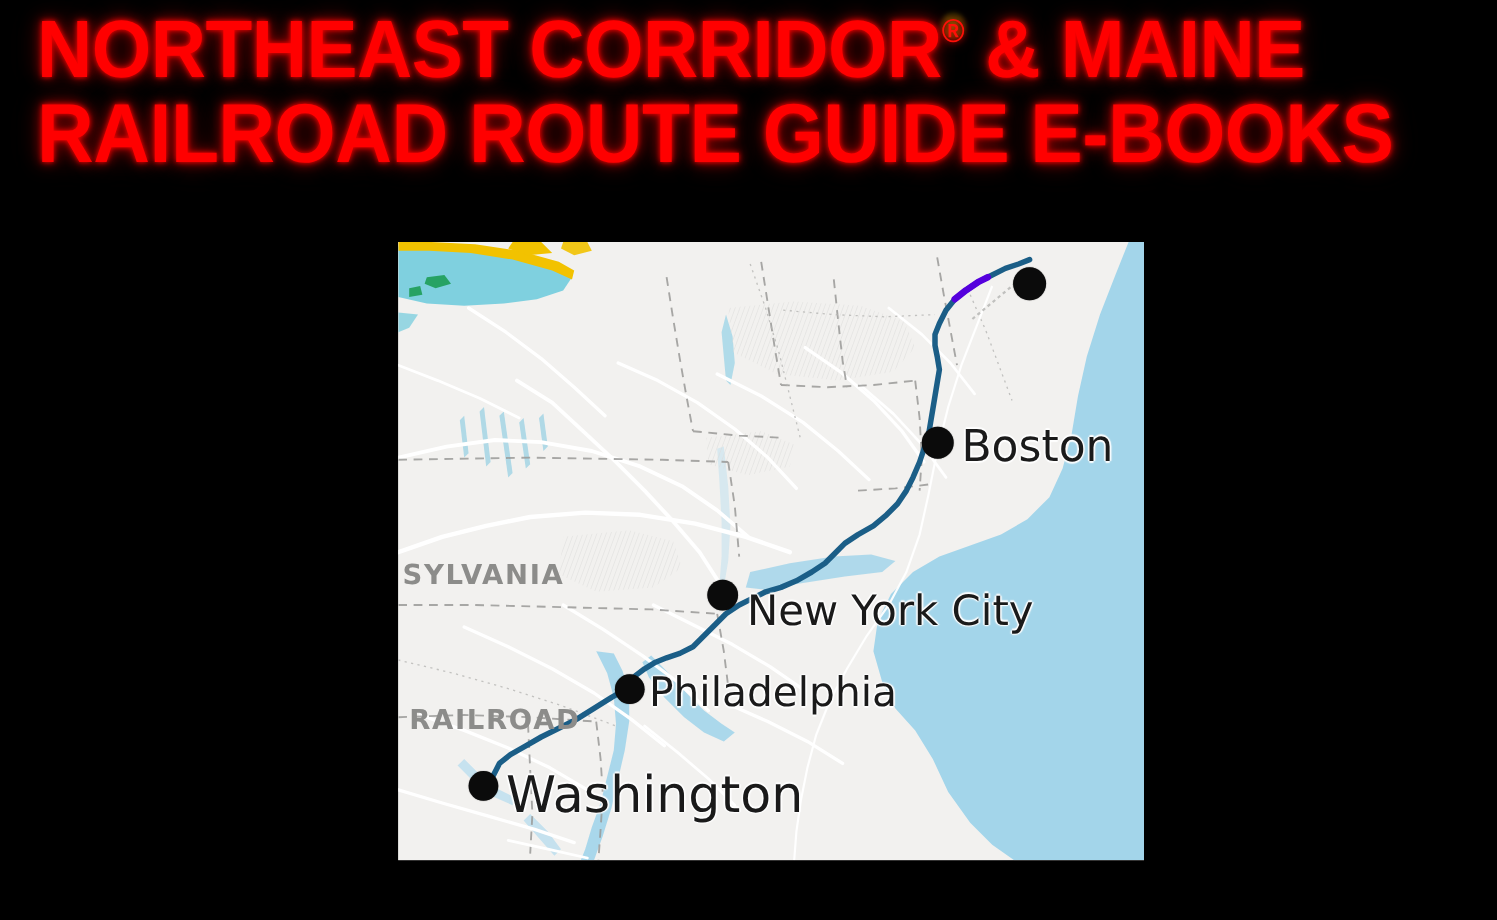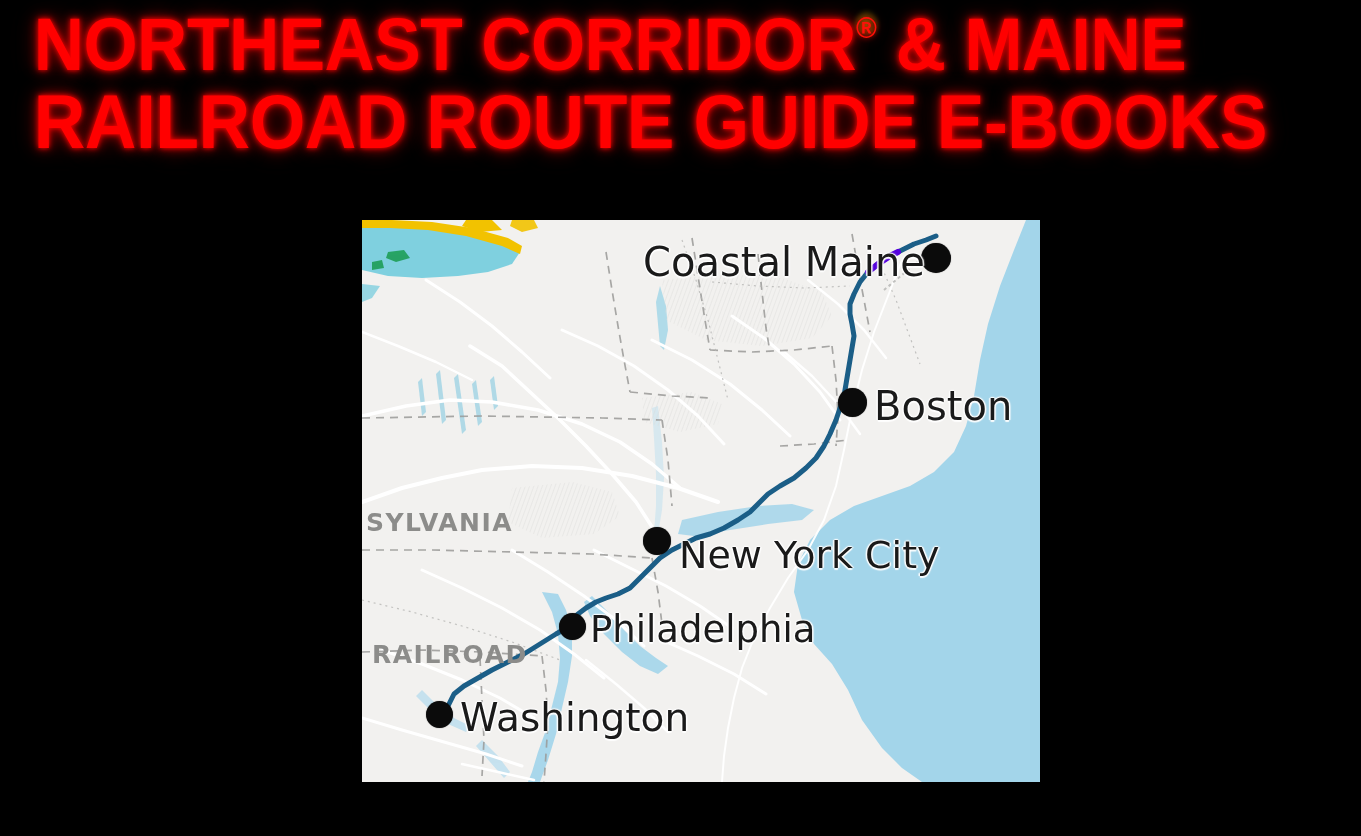--- a/index.html
+++ b/index.html
@@ -259,18 +259,17 @@
 
   <div class="state-label" style="left:4px; top:288px; font-size:25px;">SYLVANIA</div>
   <div class="state-label" style="left:10px; top:420px; font-size:25px;">RAILROAD</div>
 
   <div class="city-marker" style="left:559px; top:23px; width:30px; height:30px;"></div>
   <div class="city-marker" style="left:476px; top:168px; width:29px; height:29px;"></div>
   <div class="city-marker" style="left:281px; top:307px; width:28px; height:28px;"></div>
   <div class="city-marker" style="left:197px; top:393px; width:27px; height:27px;"></div>
   <div class="city-marker" style="left:64px; top:481px; width:27px; height:27px;"></div>
 
-  <div class="city-label" style="left:281px; top:19px; font-size:40px;">Coastal Maine</div>
   <div class="city-label" style="left:512px; top:163px; font-size:40px;">Boston</div>
   <div class="city-label" style="left:317px; top:313px; font-size:38px;">New York City</div>
   <div class="city-label" style="left:228px; top:388px; font-size:37px;text-align:center;">Philadelphia</div>
-  <div class="city-label" style="left:98px; top:475px; font-size:39px;">Washington</div>
+  <div class="city-label" style="left:98px; top:475px; font-size:46px;">Washington</div>
 </div>
 
 </body></html>

